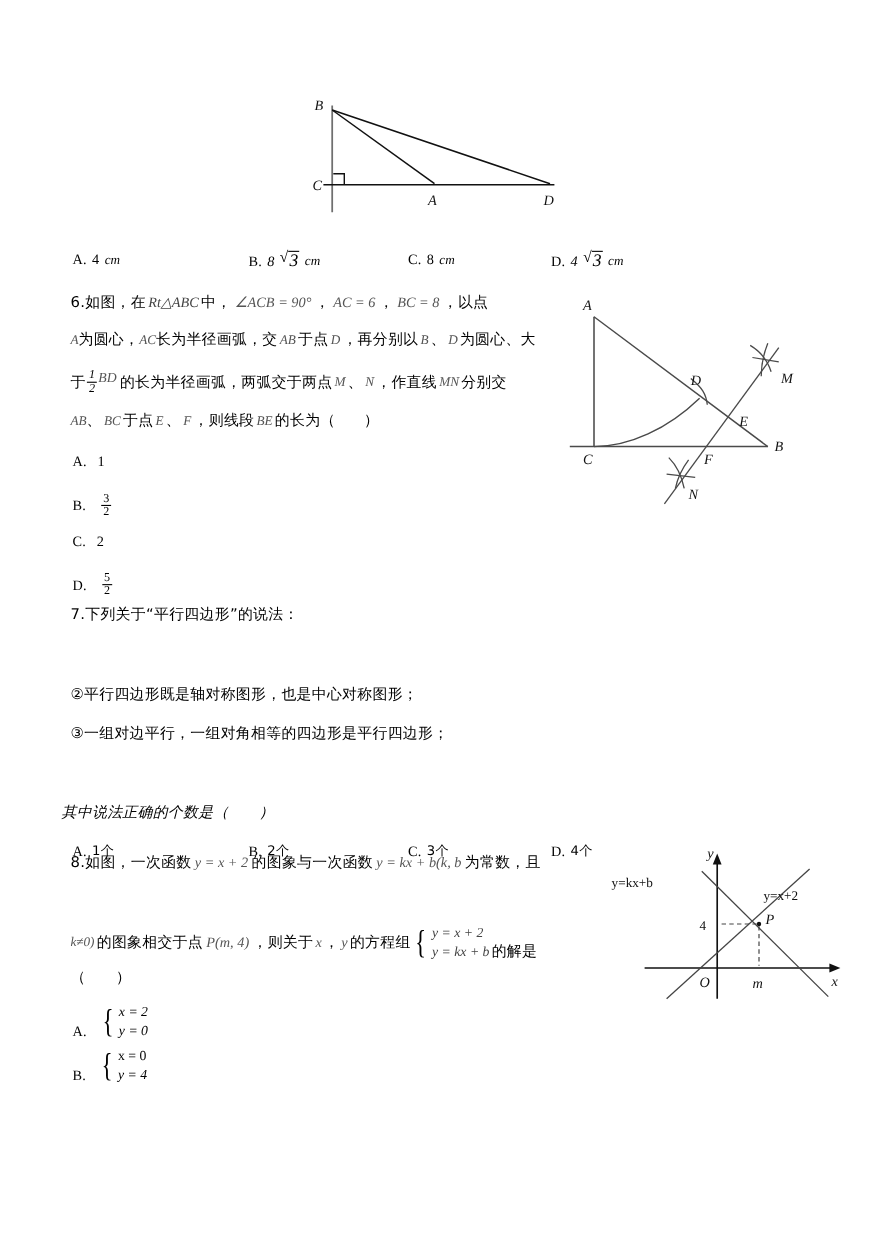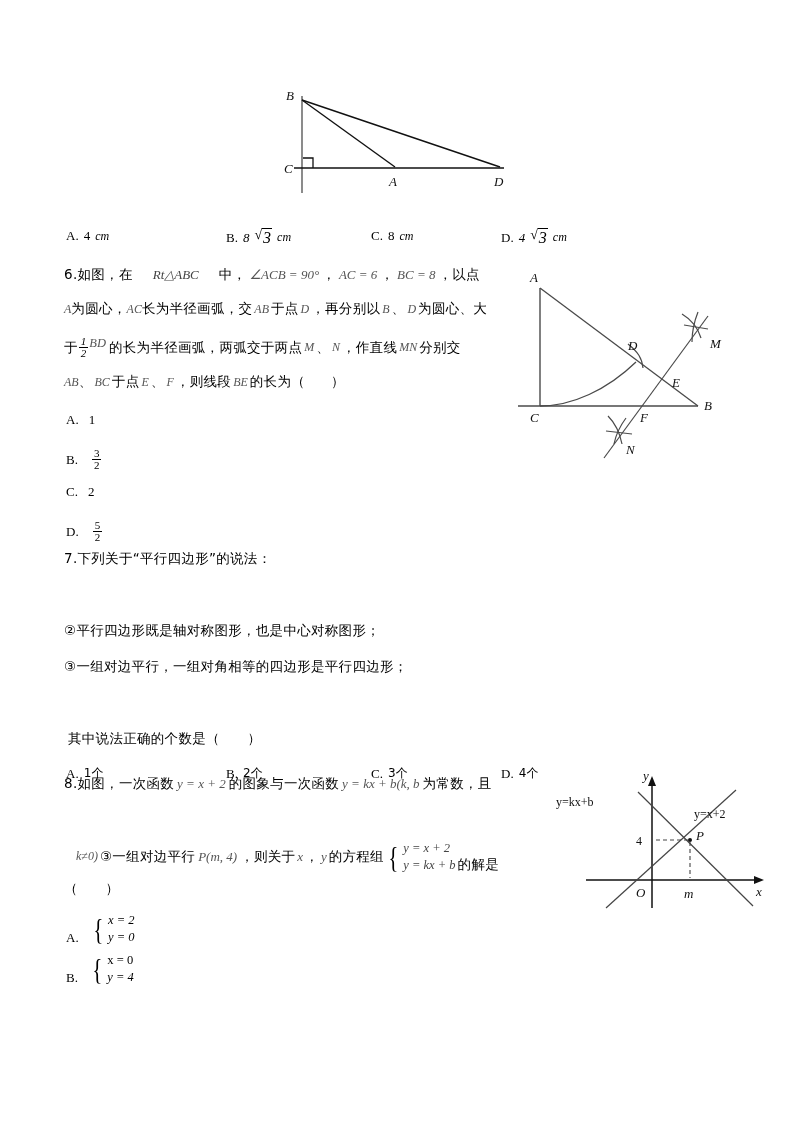--- a/index.html
+++ b/index.html
@@ -100,21 +100,21 @@
           <span class="sign">√</span>
           <span class="body">3</span>
         </span>
       <span class="mi" style="font-size:12px;">cm</span>
     </div>
   </div>
 
   <div class="qline" style="left:64px;top:266px;">
     <span class="cn">6.</span>
     <span class="cn">如图，在</span>
-    <span class="mathblk" style="font-style:italic;margin:0 20px;text-align:right;">Rt△ABC</span>
+    <span class="mathblk" style="font-style:italic;margin:0 2px;text-align:right;">Rt△ABC</span>
     <span class="cn">中，</span>
     <span class="mathin" style="margin:0 3px;">∠ACB = 90°</span>
     <span class="cn">，</span>
     <span class="mathin" style="margin:0 3px;">AC = 6</span>
     <span class="cn">，</span>
     <span class="mathin" style="margin:0 3px;">BC = 8</span>
     <span class="cn">，以点</span>
   </div>
 
   <div class="qline" style="left:64px;top:300px;">
@@ -222,21 +222,21 @@
   <div class="qline" style="left:64px;top:550px;">
     <span class="cn">7.</span>
     <span class="cn">下列关于“平行四边形”的说法：</span>
   </div>
   <div class="qline" style="left:64px;top:658px;">
     <span class="cn">③一组对边平行，一组对角相等的四边形是平行四边形；</span>
   </div>
   <div class="qline" style="left:64px;top:622px;">
     <span class="cn">②平行四边形既是轴对称图形，也是中心对称图形；</span>
   </div>
-  <div class="qline" style="left:68px;top:730px;">
+  <div class="qline" style="left:56px;top:730px;font-style:italic;">
     <span class="cn">其中说法正确的个数是（　　）</span>
   </div>
 
   <div class="optrow" style="left:66px;top:765px;width:520px;">
     <div class="optcell" style="width:160px;">
       <span class="opt-letter">A.</span>
       <span class="cn">1个</span>
     </div>
     <div class="optcell" style="width:145px;">
       <span class="opt-letter">B.</span>
@@ -255,22 +255,22 @@
   <div class="qline" style="left:64px;top:775px;">
     <span class="cn">8.</span>
     <span class="cn">如图，一次函数</span>
     <span class="mathin" style="margin:0 3px;">y = x + 2</span>
     <span class="cn">的图象与一次函数</span>
     <span class="mathin" style="margin:0 3px;text-align:center;">y = kx + b(k, b</span>
     <span class="cn">为常数，且</span>
   </div>
 
   <div class="qline" style="left:64px;top:840px;align-items:center;">
-    <span class="mathin" style="font-size:12px;margin-left:12px;">k≠0)</span>
-    <span class="cn" style="margin-left:2px;">③一组对边平行</span>
+    <span class="mathin" style="font-size:12px;">k≠0)</span>
+    <span class="cn" style="margin-left:2px;">的图象相交于点</span>
     <span class="mathin" style="margin:0 3px;">P(m, 4)</span>
     <span class="cn">，则关于</span>
     <span class="mathin" style="margin:0 2px;">x</span>
     <span class="cn">，</span>
     <span class="mathin" style="margin:0 2px;">y</span>
     <span class="cn">的方程组</span>
     <span class="sys" style="margin:0 2px;">
       <span class="brace">{</span>
       <span class="rows">
         <span style="font-style:italic;color:#444;">y = x + 2</span>

